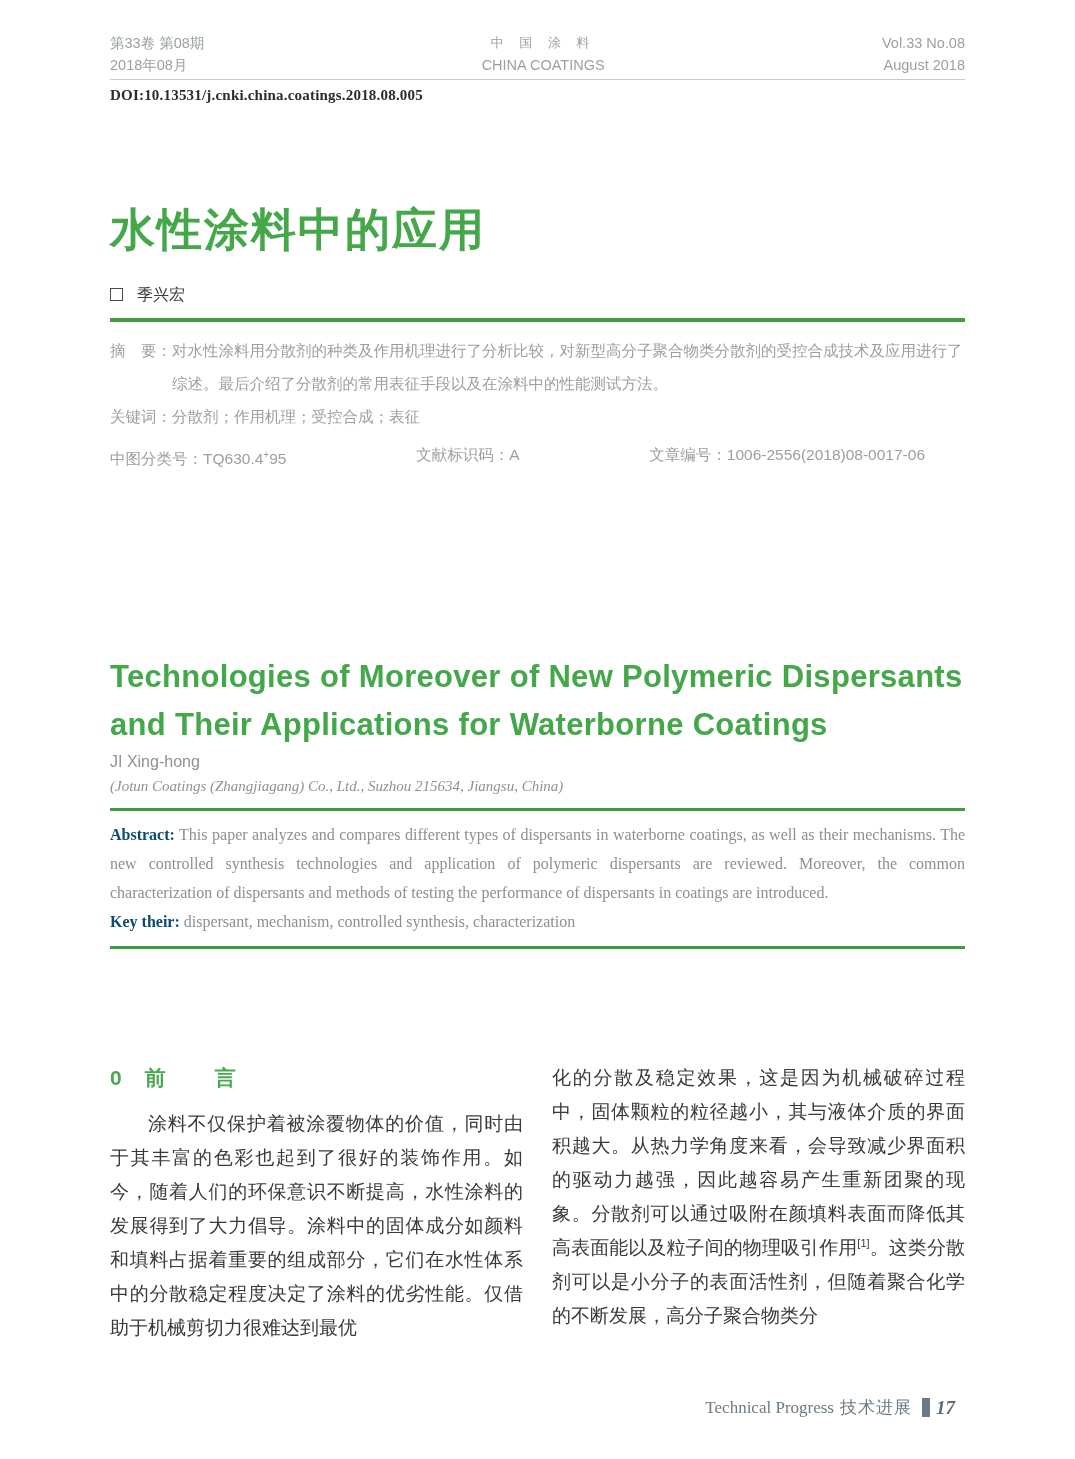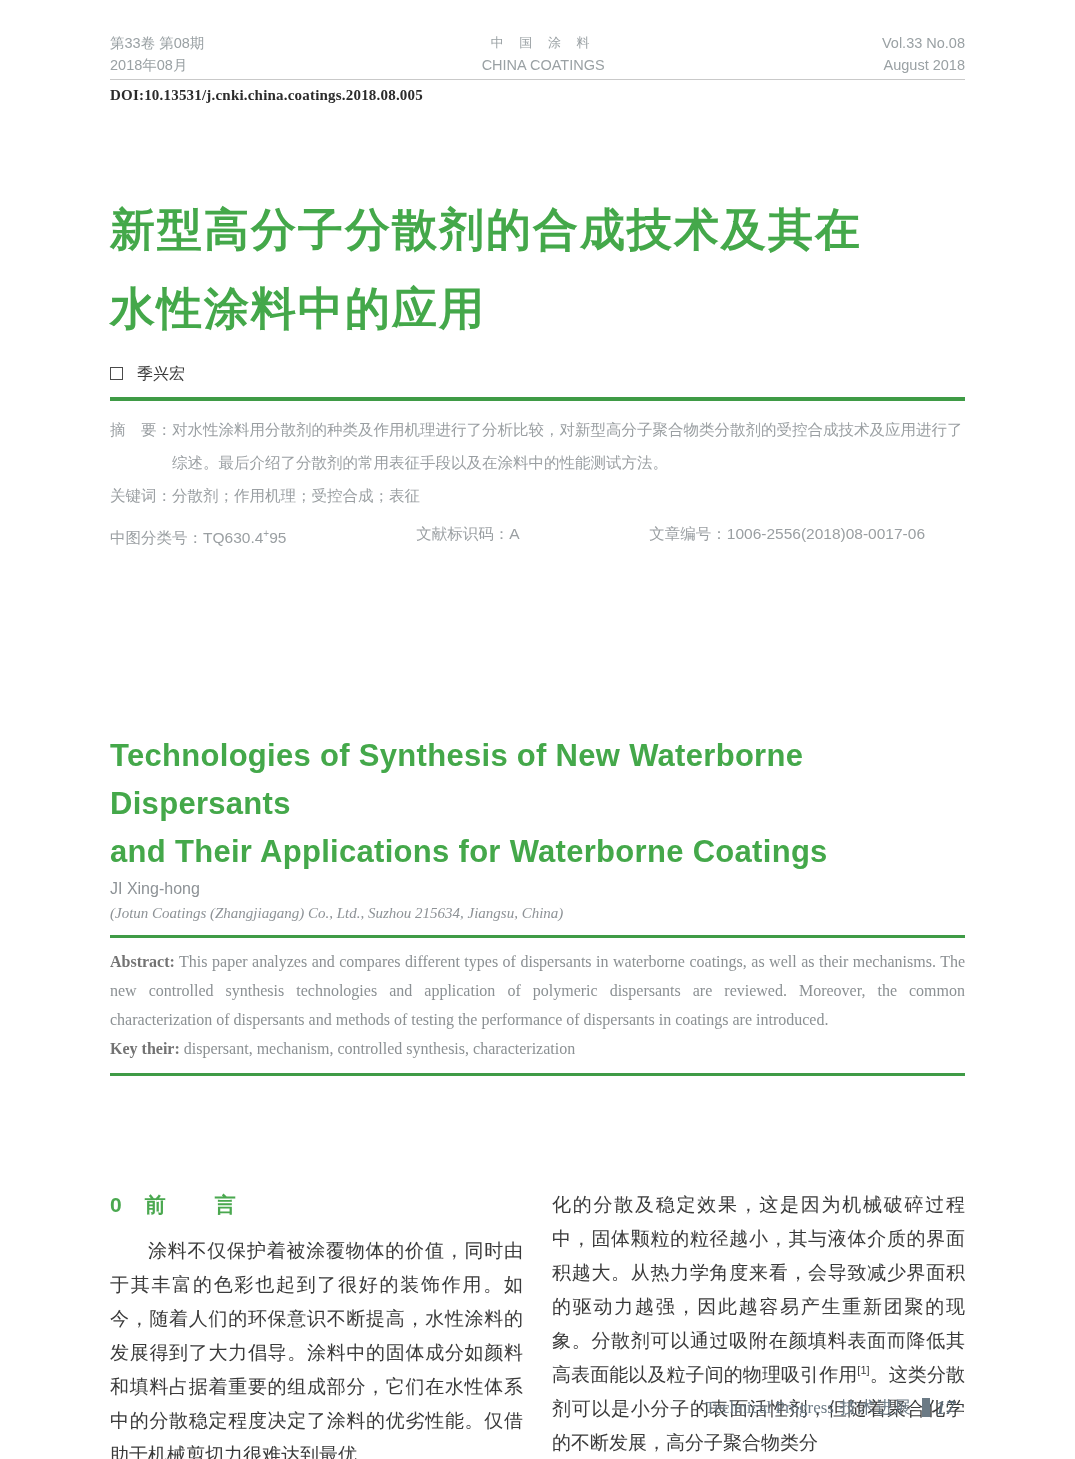--- a/index.html
+++ b/index.html
@@ -47,21 +47,21 @@
   
   .en-title { margin-top:178px; color:#44a84a; font-weight:bold;
               font-size:31px; line-height:48px; letter-spacing:0.3px; }
   .en-author { margin-top:4px; font-size:16px; color:#8d9296; }
   .en-affil { margin-top:7px; font-family:"Liberation Serif", serif; font-style:italic;
               font-size:15px; color:#8d9296; margin-bottom:13px; }
 
   .en-abstract { font-family:"Liberation Serif", serif; color:#8b9093;
                  font-size:16px; line-height:29px; text-align:justify;
                  padding:9px 0 10px 0; }
-  .en-abstract b { color:#737373; }
+  .en-abstract b { color:#0c4a6e; }
 
   
   .body-cols { display:flex; gap:29px; margin-top:112px; }
   .col { width:413px; font-size:19px; line-height:34px; color:#3a3a3a; text-align:justify; }
   .sec-head { color:#4aa84f; font-size:21px; font-weight:bold; margin-bottom:12px; letter-spacing:1px; }
   .sec-head .num { margin-right:22px; }
   .sec-head .ttl { letter-spacing:14px; }
   .col p.indent { text-indent:2em; }
   .col sup { font-size:11px; line-height:0; }
 
@@ -91,42 +91,41 @@
       </div>
       <div class="cell-right">
         <div>Vol.33  No.08</div>
         <div>August 2018</div>
       </div>
     </div>
     <div class="header-rule"></div>
     <div class="doi">DOI:10.13531/j.cnki.china.coatings.2018.08.005</div>
 
     <div class="cn-title">
-      <div>新型高分子分散剂的合成技术及其在</div>
       <div>水性涂料中的应用</div>
     </div>
 
     <div class="cn-author">
       <span class="sq"></span><span>季兴宏</span>
     </div>
 
     <div class="green-rule-thick"></div>
 
     <div class="cn-abstract">
       <p class="hang"><span>摘　要：</span><span>对水性涂料用分散剂的种类及作用机理进行了分析比较，对新型高分子聚合物类分散剂的受控合成技术及应用进行了综述。最后介绍了分散剂的常用表征手段以及在涂料中的性能测试方法。</span></p>
       <p><span>关键词：</span><span>分散剂；作用机理；受控合成；表征</span></p>
       <div class="meta">
         <span><span>中图分类号：</span><span>TQ630.4</span><sup>+</sup><span>95</span></span>
         <span><span>文献标识码：</span><span>A</span></span>
         <span><span>文章编号：</span><span>1006-2556(2018)08-0017-06</span></span>
       </div>
     </div>
 
     <div class="en-title">
-      <div>Technologies of Synthesis of New Waterborne Dispersants</div>
+      <div>Technologies of Moreover of New Polymeric Dispersants</div>
       <div>and Their Applications for Waterborne Coatings</div>
     </div>
     <div class="en-author">JI Xing-hong</div>
     <div class="en-affil">(Jotun Coatings (Zhangjiagang) Co., Ltd., Suzhou 215634, Jiangsu, China)</div>
 
     <div class="green-rule"></div>
 
     <div class="en-abstract">
       <p><b>Abstract:</b><span> This paper analyzes and compares different types of dispersants in waterborne coatings, as well as their mechanisms. The new controlled synthesis technologies and application of polymeric dispersants are reviewed. Moreover, the common characterization of dispersants and methods of testing the performance of dispersants in coatings are introduced.</span></p>
       <p><b>Key their:</b><span> dispersant, mechanism, controlled synthesis, characterization</span></p>

